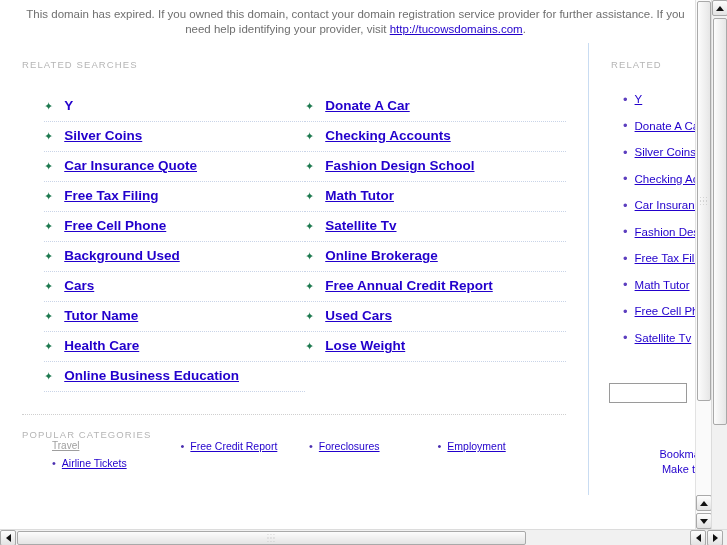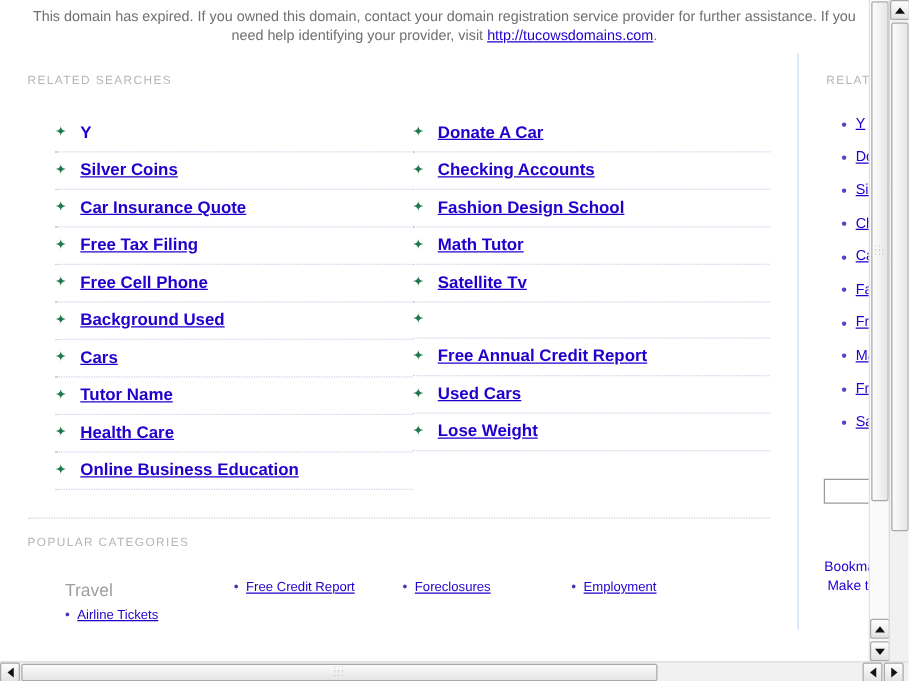--- a/index.html
+++ b/index.html
@@ -99,21 +99,21 @@
     letter-spacing: -0.2px;
   }
 
   
   .body-wrap {
     position: relative;
     display: flex;
     min-height: 452px;
   }
   .main-col {
-    width: 639px;
+    width: 589px;
     border-right: 1px solid #c9dcf2;
     padding-top: 16px;
   }
   .side-col {
     flex: 1;
     padding-top: 16px;
     padding-left: 12px;
     overflow: hidden;
   }
 
@@ -201,32 +201,33 @@
     white-space: nowrap;
   }
   .side-bookmark span { cursor: pointer; display: block; }
 
   
   .popular {
     border-top: 1px dotted #cfcfcf;
     margin: 22px 22px 0 22px;
     padding-top: 14px;
   }
-  .popular .section-label { padding-left: 0; margin-bottom: 24px; }
+  .popular .section-label { padding-left: 0; margin-bottom: 0; }
 
   .cat-grid {
     display: flex;
     padding-left: 30px;
   }
   .cat-col { width: 135px; }
   .cat-head {
-    font-size: 14px;
+    font-size: 10px;
     color: #9e9e9e;
     margin-bottom: 6px;
     font-weight: normal;
+    text-decoration: underline;
   }
   .cat-item {
     display: flex;
     align-items: baseline;
     margin-bottom: 5px;
     line-height: 13px;
   }
   .cat-bullet {
     color: #4b2fb0;
     font-size: 11px;
@@ -317,20 +318,21 @@
               <div class="rs-item">
                 <span class="arrow-ico">✦</span>
                 <span class="rs-link">Math Tutor</span>
               </div>
               <div class="rs-item">
                 <span class="arrow-ico">✦</span>
                 <span class="rs-link">Satellite Tv</span>
               </div>
               <div class="rs-item">
                 <span class="arrow-ico">✦</span>
+                <span class="rs-link">Online Brokerage</span>
               </div>
               <div class="rs-item">
                 <span class="arrow-ico">✦</span>
                 <span class="rs-link">Free Annual Credit Report</span>
               </div>
               <div class="rs-item">
                 <span class="arrow-ico">✦</span>
                 <span class="rs-link">Used Cars</span>
               </div>
               <div class="rs-item">

